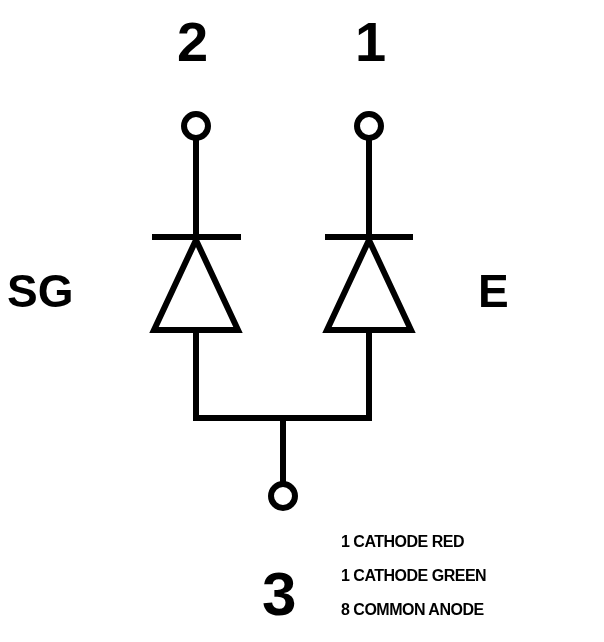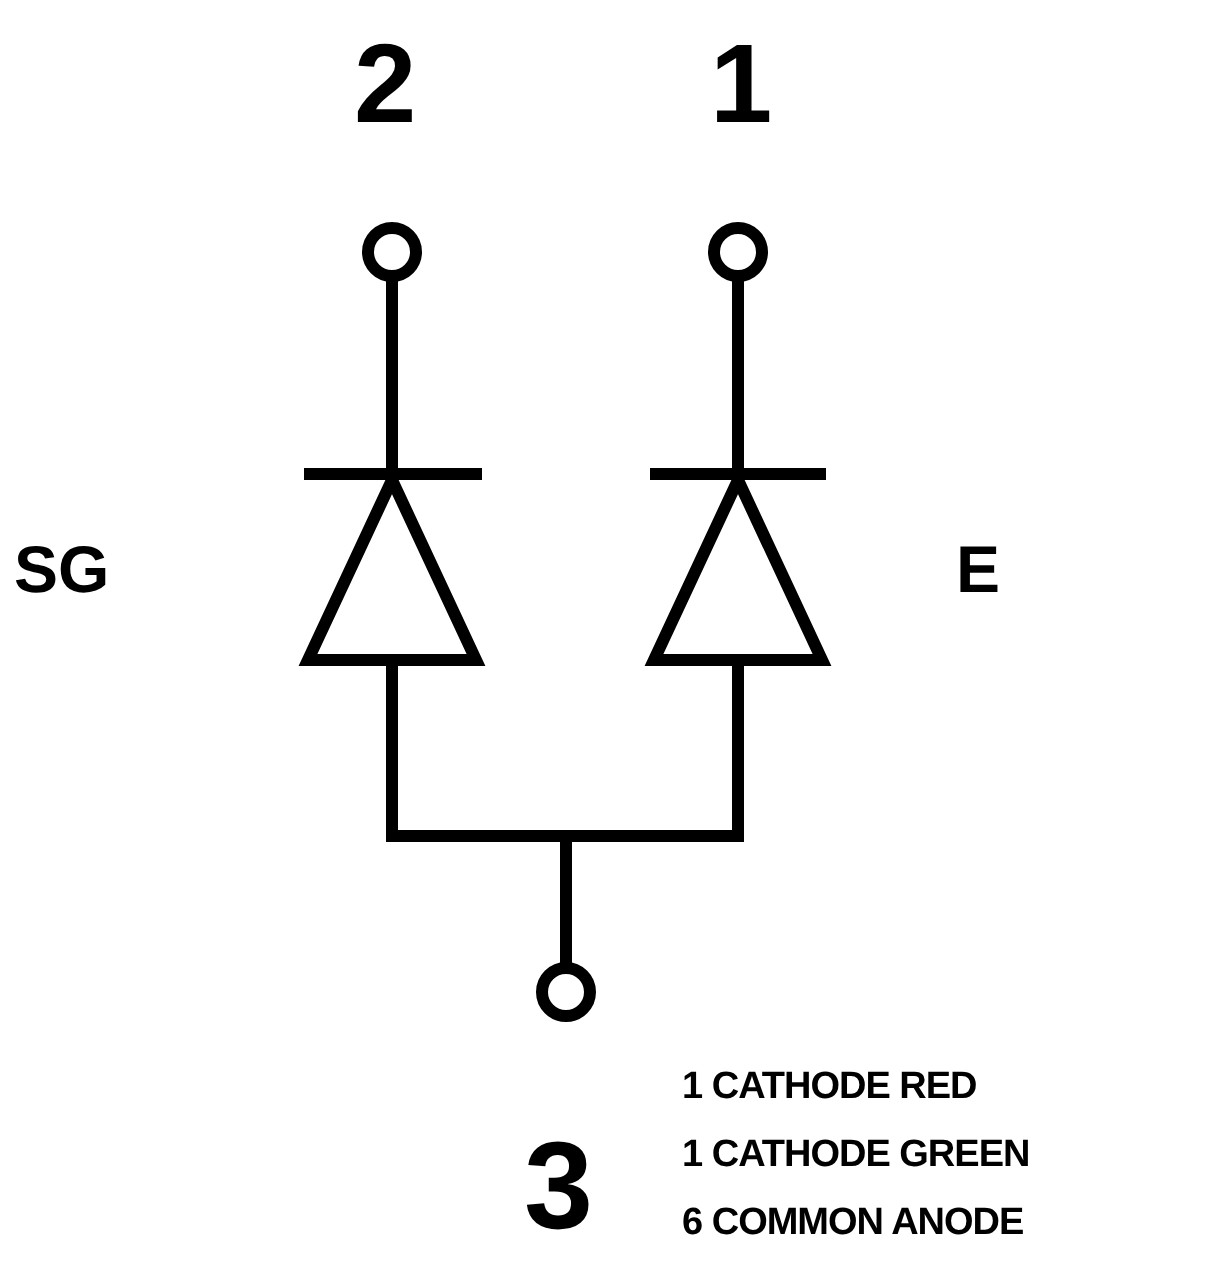--- a/index.html
+++ b/index.html
@@ -1,21 +1,21 @@
 <!DOCTYPE html>
 <html><head>
 <meta charset="utf-8">
 <style>
   html, body { margin:0; padding:0; background:#ffffff; }
   body { width:604px; height:642px; position:relative; overflow:hidden; font-family:"Liberation Sans", sans-serif; }
   svg { position:absolute; left:0; top:0; }
   .lbl { position:absolute; font-family:"Liberation Sans", sans-serif; font-weight:bold; color:#000; line-height:1; white-space:nowrap; }
   .pin-num { font-size:56px; }
-  .side { font-size:33px; }
-  .legend { font-size:19px; letter-spacing:-0.5px; }
+  .side { font-size:46px; }
+  .legend { font-size:16px; letter-spacing:-0.5px; }
 </style>
 </head>
 <body>
 
 <svg width="604" height="642" viewBox="0 0 604 642">
   <g stroke="#000" stroke-width="6" fill="none" stroke-linecap="butt">
 
     <circle cx="196" cy="126" r="12"></circle>
     <line x1="196" y1="138" x2="196" y2="237"></line>
     <line x1="152" y1="237" x2="241" y2="237"></line>
@@ -36,13 +36,13 @@
 
 <div class="lbl pin-num" style="left:177px; top:14px;">2</div>
 <div class="lbl pin-num" style="left:355px; top:14px;">1</div>
 <div class="lbl pin-num" style="left:262px; top:563px; font-size:62px;">3</div>
 
 <div class="lbl side" style="left:7px; top:268px;">SG</div>
 <div class="lbl side" style="left:478px; top:268px;">E</div>
 
 <div class="lbl legend" style="left:341px; top:534px;">1 CATHODE RED</div>
 <div class="lbl legend" style="left:341px; top:568px;">1 CATHODE GREEN</div>
-<div class="lbl legend" style="left:341px; top:602px;">6 COMMON ANODE</div>
+<div class="lbl legend" style="left:341px; top:602px;">8 COMMON ANODE</div>
 
 </body></html>

